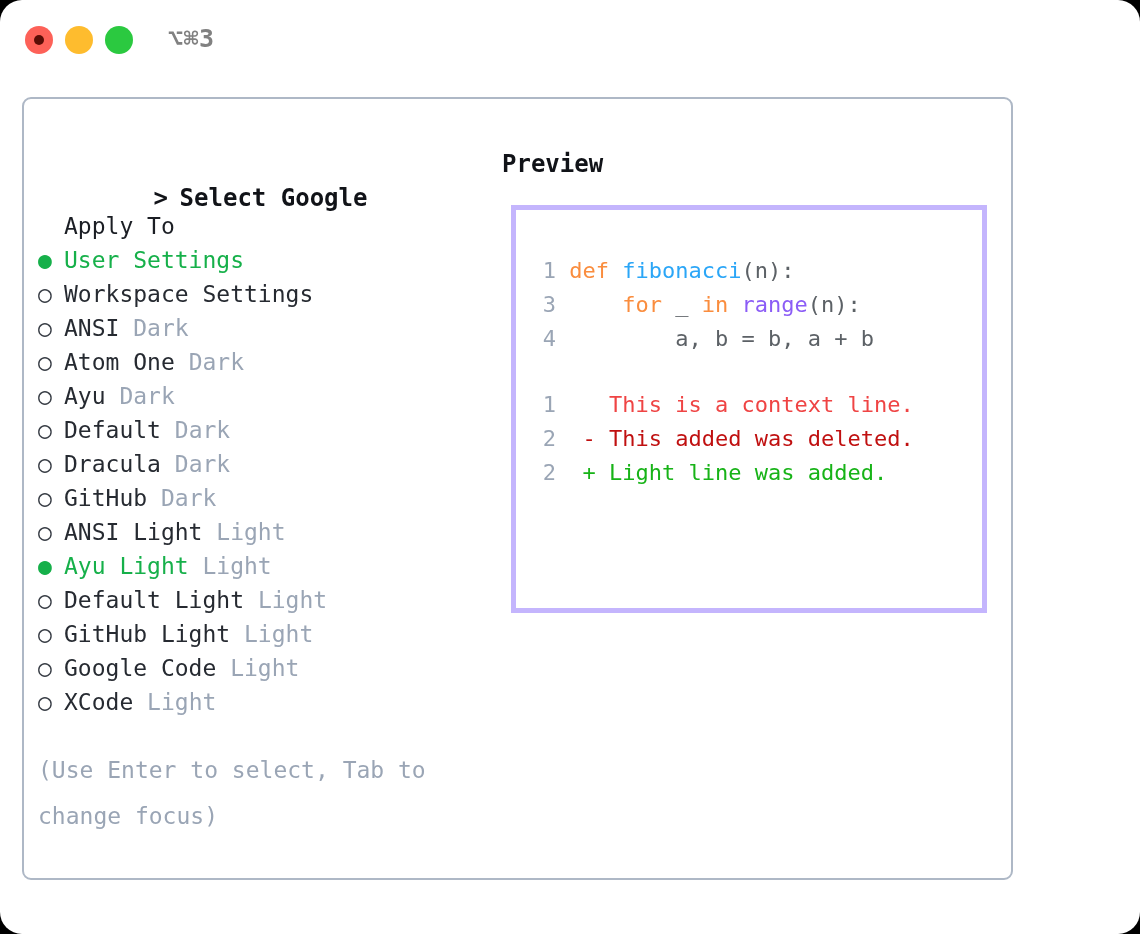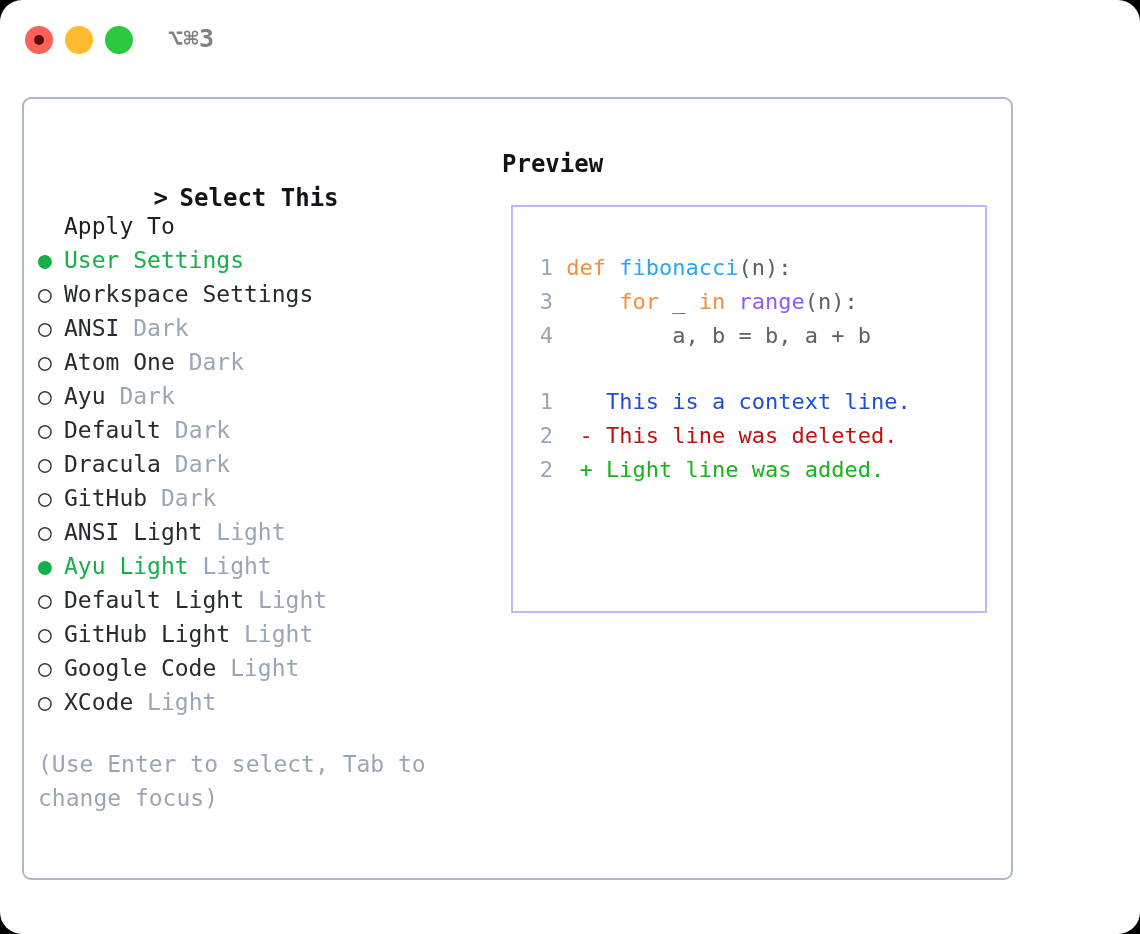--- a/index.html
+++ b/index.html
@@ -110,21 +110,21 @@
     line-height: 34px;
     font-size: 23px;
     color: #1b1e24;
     padding-left: 26px;
     white-space: pre;
   }
 
   #hint {
     margin-top: 28px;
     font-size: 23px;
-    line-height: 34px;
+    line-height: 46px;
     color: #9aa5b5;
     width: 420px;
     white-space: pre-wrap;
   }
 
   
   #right-col {
     position: absolute;
     left: 478px;
     top: 48px;
@@ -136,21 +136,21 @@
     color: #111318;
     line-height: 34px;
     white-space: pre;
   }
   #preview-box {
     position: absolute;
     left: 9px;
     top: 58px;
     width: 476px;
     height: 408px;
-    border: 2px solid #c4b5fd;
+    border: 5px solid #c4b5fd;
     box-sizing: border-box;
     background: #ffffff;
   }
   #code-area {
     position: absolute;
     left: 14px;
     top: 44px;
     right: 6px;
   }
   .cline {
@@ -165,21 +165,21 @@
     text-align: right;
     color: #9aa5b5;
   }
   .gap { height: 32px; }
 
   .kw   { color: #fa8d3e; }
   .fn   { color: #2ba6f7; }
   .bi   { color: #8b5cf6; }
   .num  { color: #a37acc; }
   .pln  { color: #5c6166; }
-  .ctx  { color: #1d4ed8; }
+  .ctx  { color: #ef4444; }
   .del  { color: #c01010; }
   .add  { color: #17b317; }
 </style>
 </head>
 <body>
 
 <div id="window">
 
   <div id="titlebar">
     <div class="tl-dot tl-red"></div>
@@ -187,21 +187,21 @@
     <div class="tl-dot tl-amber"></div>
     <div class="tl-dot tl-green"></div>
     <div id="shortcut">⌥⌘3</div>
   </div>
 
   <div id="card">
 
     <div id="left-col">
 
       <div class="row hdr">
-        <span class="marker">&gt;</span><span>Select This</span>
+        <span class="marker">&gt;</span><span>Select Google</span>
       </div>
 
       <div id="apply-block">
         <div class="apply-hdr">Apply To</div>
         <div id="apply-list">
             <div class="row sel"><span class="marker">●</span><span>User Settings</span></div>
             <div class="row"><span class="marker mk-empty">○</span><span>Workspace Settings</span></div>
           </div>
       </div>
 
@@ -225,20 +225,20 @@
 
     <div id="right-col">
       <div id="preview-title">Preview</div>
       <div id="preview-box">
         <div id="code-area">
             <div class="cline"><span class="ln">1</span><span class="pln"> </span><span class="kw">def </span><span class="fn">fibonacci</span><span class="pln">(n):</span></div>
             <div class="cline"><span class="ln">3</span><span class="pln"> </span><span class="pln">    </span><span class="kw">for</span><span class="pln"> _ </span><span class="kw">in</span><span class="pln"> </span><span class="bi">range</span><span class="pln">(n):</span></div>
             <div class="cline"><span class="ln">4</span><span class="pln"> </span><span class="pln">        a, b = b, a + b</span></div>
             <div class="gap"></div>
             <div class="cline"><span class="ln">1</span><span class="ctx">    </span><span class="ctx">This is a context line.</span></div>
-            <div class="cline"><span class="ln">2</span><span class="del">  - </span><span class="del">This line was deleted.</span></div>
+            <div class="cline"><span class="ln">2</span><span class="del">  - </span><span class="del">This added was deleted.</span></div>
             <div class="cline"><span class="ln">2</span><span class="add">  + </span><span class="add">Light line was added.</span></div>
           </div>
       </div>
     </div>
 
   </div>
 </div>
 
 </body></html>

